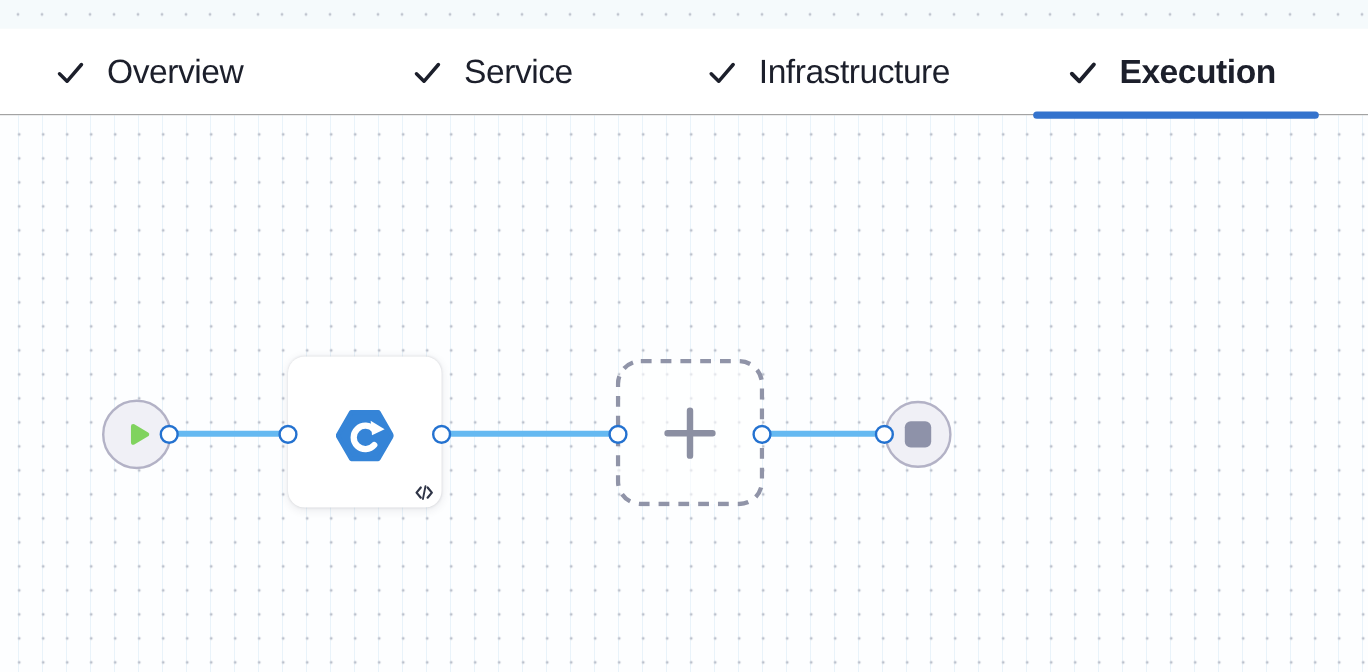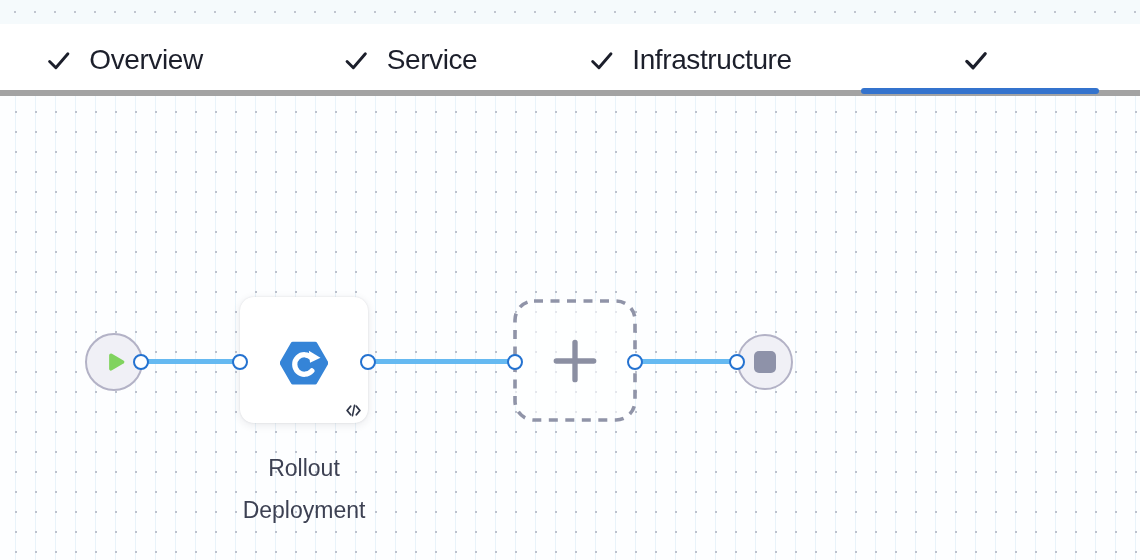--- a/index.html
+++ b/index.html
@@ -8,21 +8,21 @@
   .stage { position:relative; width:1140px; height:560px; }
 
   
   .top-strip { position:absolute; left:0; top:0; width:1140px; height:24px;
     background-color:#f5fafc;
     background-image:radial-gradient(circle, #c0c5cf 1.1px, rgba(0,0,0,0) 1.4px);
     background-size:20px 20px; background-position:5px 2px; }
 
   
   .tabbar { position:absolute; left:0; top:24px; width:1140px; height:72px;
-    background:#ffffff; border-bottom:6px solid #a3a3a3; z-index:5; }
+    background:#ffffff; border-bottom:1px solid #a3a3a3; z-index:5; }
   .tab { position:absolute; top:0; height:72px; display:flex; align-items:center;
     gap:17px; transform:translateX(-50%); cursor:pointer; white-space:nowrap; }
   .tab .check { width:27px; height:27px; flex:0 0 auto; }
   .tab .tab-label { font-size:28px; letter-spacing:-0.4px; color:#1c1f2b; }
   .tab.active .tab-label { font-weight:700; }
   .active-underline { position:absolute; left:861px; bottom:-4px; width:238px;
     height:6px; border-radius:3px; background:#3473cd; z-index:6; }
 
   
   .canvas { position:absolute; left:0; top:96px; width:1140px; height:464px;
@@ -92,20 +92,21 @@
     <div class="tab" style="left:690px">
       <svg class="check" viewBox="0 0 28 28">
         <path d="M4.5 15 L11 21.5 L23.5 7" fill="none" stroke="#1c1f2b" stroke-width="3" stroke-linecap="round" stroke-linejoin="round"></path>
       </svg>
       <span class="tab-label">Infrastructure</span>
     </div>
     <div class="tab active" style="left:976px">
       <svg class="check" viewBox="0 0 28 28">
         <path d="M4.5 15 L11 21.5 L23.5 7" fill="none" stroke="#1c1f2b" stroke-width="3.4" stroke-linecap="round" stroke-linejoin="round"></path>
       </svg>
+      <span class="tab-label">Execution</span>
     </div>
     <div class="active-underline"></div>
   </div>
 
   <div class="canvas">
 
     <div class="connector" style="left:141px;width:99px"></div>
     <div class="connector" style="left:368px;width:147px"></div>
     <div class="connector" style="left:635px;width:102px"></div>
 
@@ -141,15 +142,14 @@
       <div class="stop-square"></div>
     </div>
 
     <div class="port" style="left:133px"></div>
     <div class="port" style="left:232px"></div>
     <div class="port" style="left:360px"></div>
     <div class="port" style="left:507px"></div>
     <div class="port" style="left:627px"></div>
     <div class="port" style="left:729px"></div>
 
-    <div class="node-label label-step">Rollout Deployment</div>
   </div>
 </div>
 
 </body></html>

